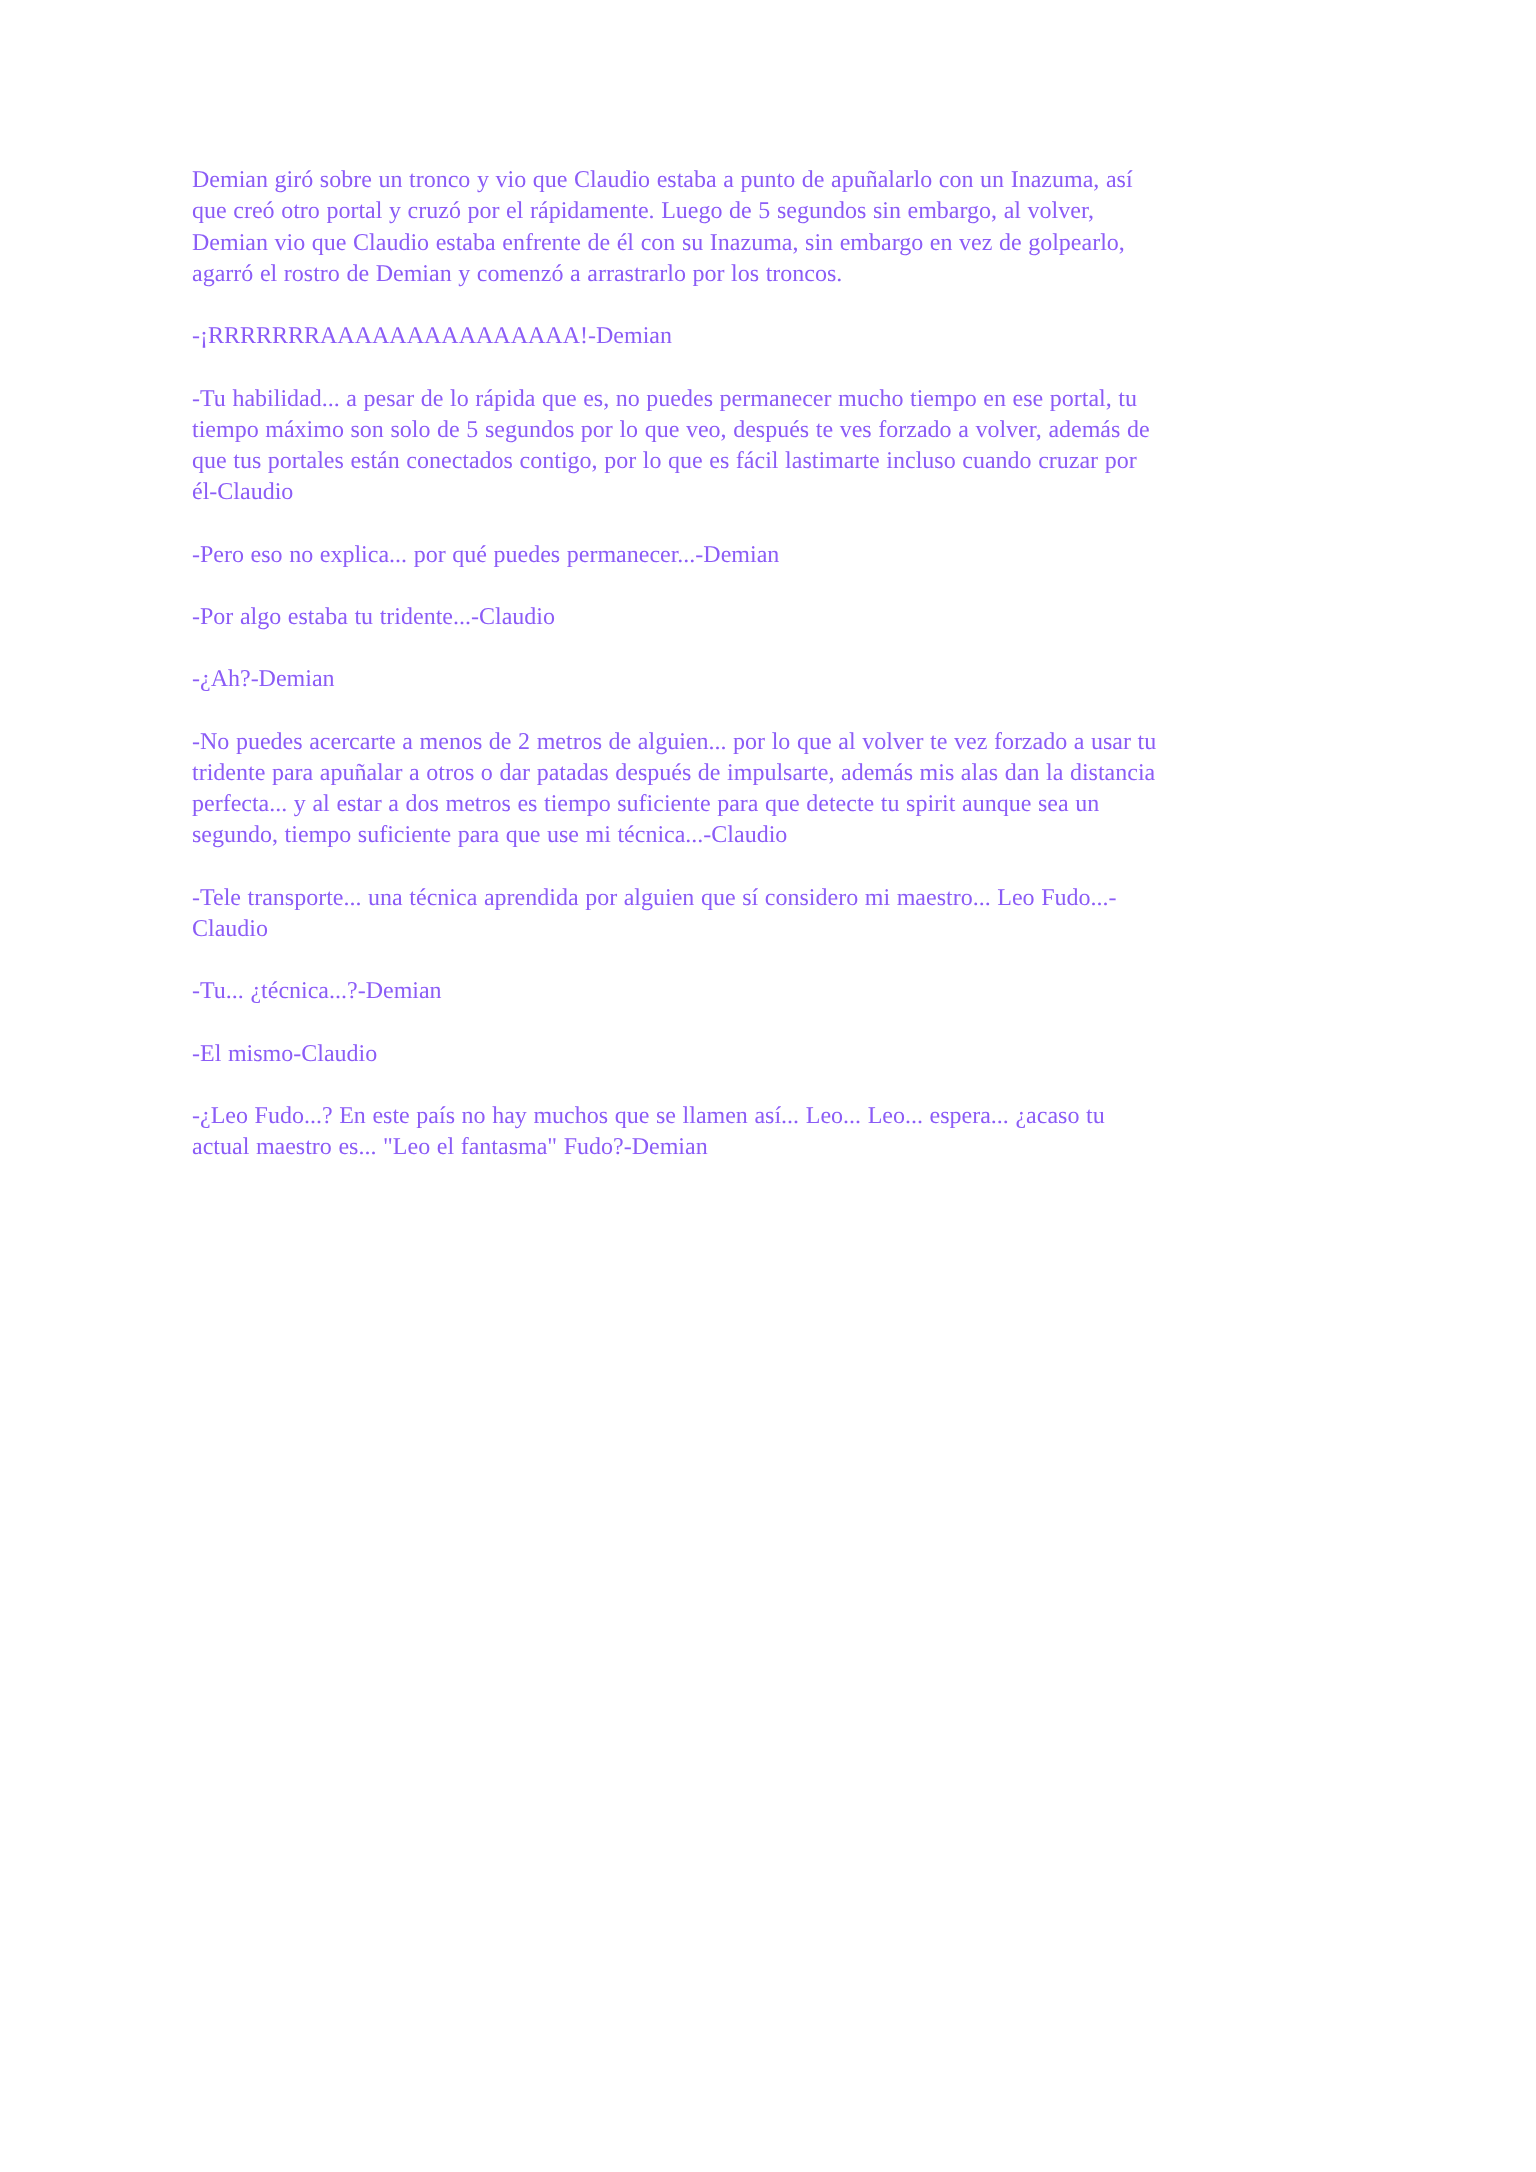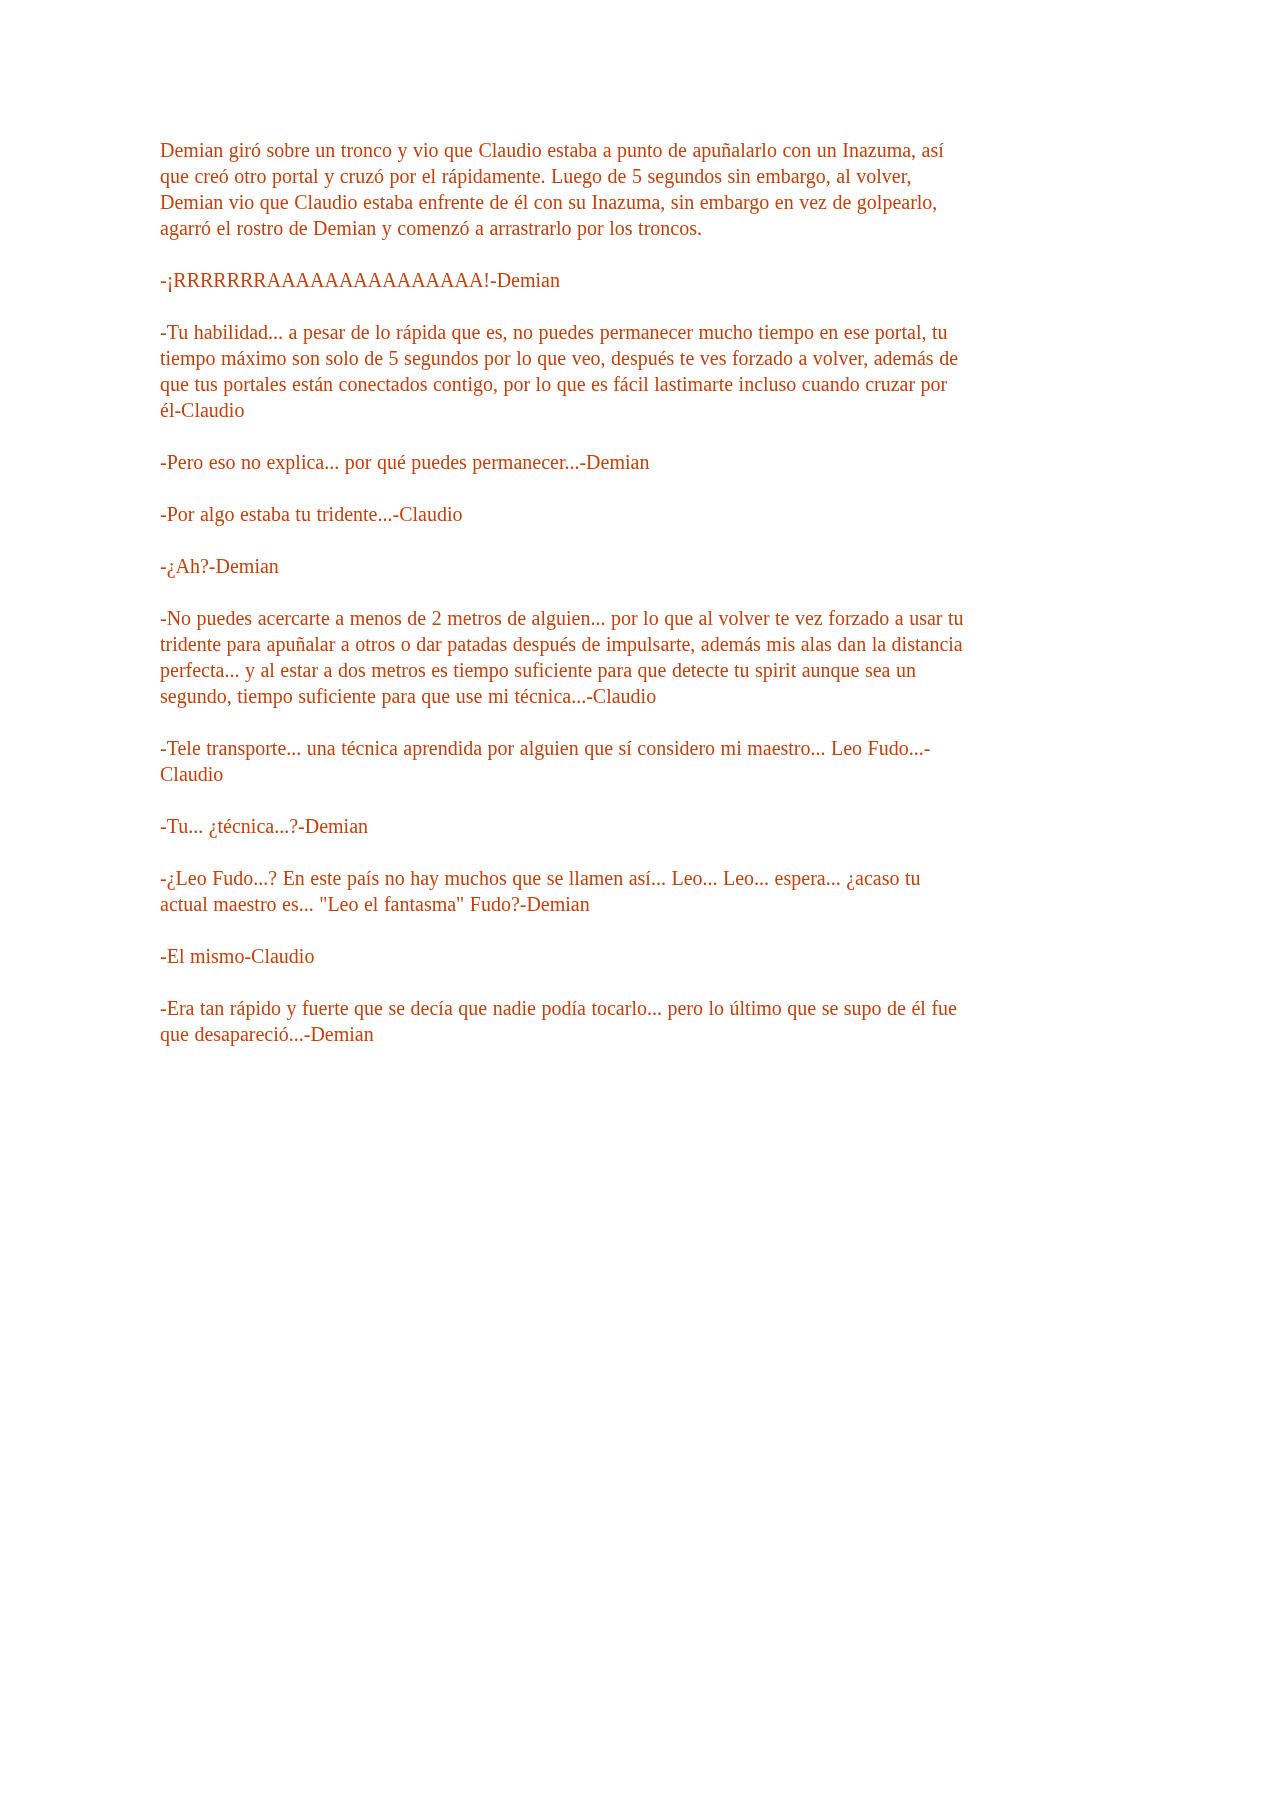--- a/index.html
+++ b/index.html
@@ -7,21 +7,21 @@
     padding: 0;
     background: #ffffff;
   }
   .page {
     position: relative;
     width: 1280px;
     min-height: 1810px;
     box-sizing: border-box;
     background: #ffffff;
     padding: 137px 315px 120px 160px;
-    color: #c2410c;
+    color: #8b5cf6;
     font-family: "Liberation Serif", "DejaVu Serif", serif;
     font-size: 20px;
     line-height: 26px;
   }
   .page p {
     margin: 0 0 26px 0;
     word-spacing: 0.5px;
   }
 </style>
 </head>
@@ -30,16 +30,15 @@
 <div class="page">
   <p>Demian giró sobre un tronco y vio que Claudio estaba a punto de apuñalarlo con un Inazuma, así que creó otro portal y cruzó por el rápidamente. Luego de 5 segundos sin embargo, al volver, Demian vio que Claudio estaba enfrente de él con su Inazuma, sin embargo en vez de golpearlo, agarró el rostro de Demian y comenzó a arrastrarlo por los troncos.</p>
   <p>-¡RRRRRRRAAAAAAAAAAAAAAA!-Demian</p>
   <p>-Tu habilidad... a pesar de lo rápida que es, no puedes permanecer mucho tiempo en ese portal, tu tiempo máximo son solo de 5 segundos por lo que veo, después te ves forzado a volver, además de que tus portales están conectados contigo, por lo que es fácil lastimarte incluso cuando cruzar por él-Claudio</p>
   <p>-Pero eso no explica... por qué puedes permanecer...-Demian</p>
   <p>-Por algo estaba tu tridente...-Claudio</p>
   <p>-¿Ah?-Demian</p>
   <p>-No puedes acercarte a menos de 2 metros de alguien... por lo que al volver te vez forzado a usar tu tridente para apuñalar a otros o dar patadas después de impulsarte, además mis alas dan la distancia perfecta... y al estar a dos metros es tiempo suficiente para que detecte tu spirit aunque sea un segundo, tiempo suficiente para que use mi técnica...-Claudio</p>
   <p>-Tele transporte... una técnica aprendida por alguien que sí considero mi maestro... Leo Fudo...-Claudio</p>
   <p>-Tu... ¿técnica...?-Demian</p>
+  <p>-El mismo-Claudio</p>
   <p>-¿Leo Fudo...? En este país no hay muchos que se llamen así... Leo... Leo... espera... ¿acaso tu actual maestro es... "Leo el fantasma" Fudo?-Demian</p>
-  <p>-El mismo-Claudio</p>
-  <p>-Era tan rápido y fuerte que se decía que nadie podía tocarlo... pero lo último que se supo de él fue que desapareció...-Demian</p>
 </div>
 
 </body></html>

